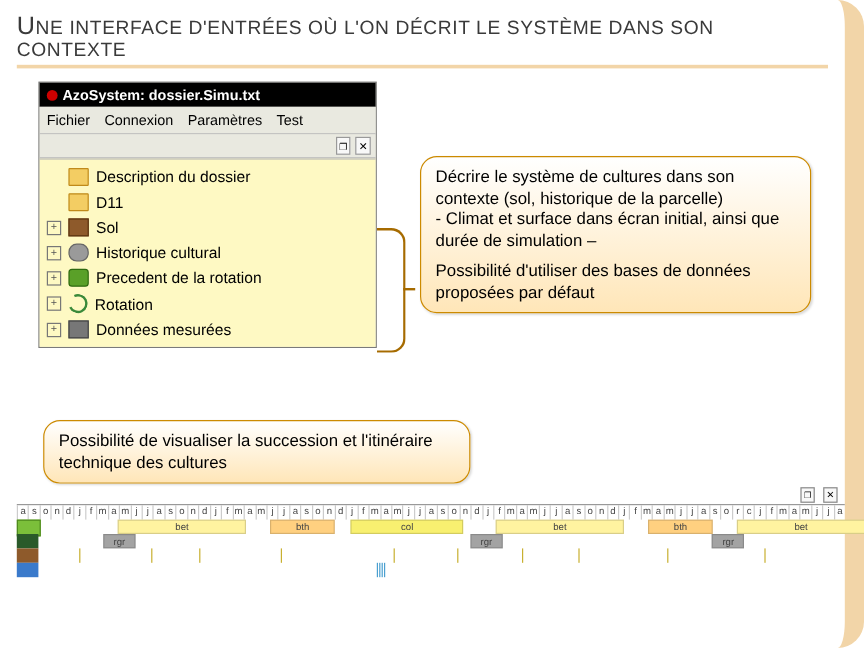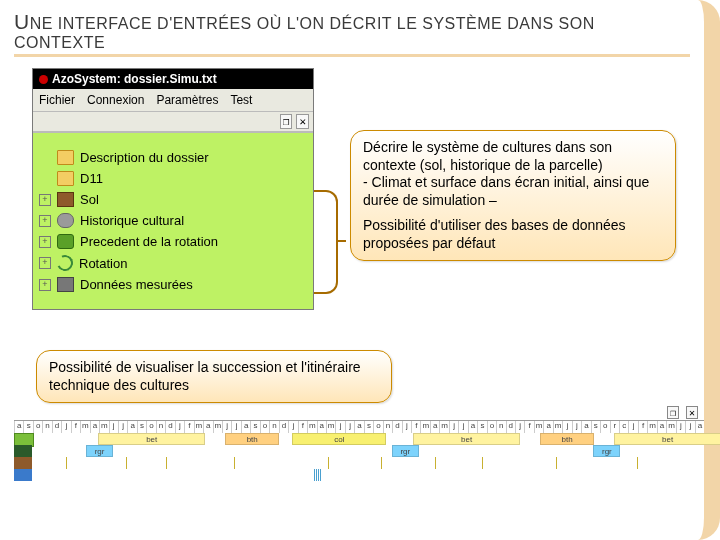--- a/index.html
+++ b/index.html
@@ -8,21 +8,21 @@
   .title-main{font-size:16px;color:#3a3a3a;letter-spacing:0.5px;}
   .title-main .big{font-size:21px;}
   .title-under{border-bottom:3px solid #f2d5a8;padding-bottom:2px;display:inline-block;width:100%;}
   
   .app{position:absolute;left:32px;top:68px;width:280px;border:1px solid #7a7a7a;background:#f0f0e8;font-size:12px;}
   .app-title{background:#000;color:#fff;font-weight:bold;padding:3px 6px;display:flex;align-items:center;}
   .app-title .dot{width:9px;height:9px;border-radius:50%;background:#c00;margin-right:4px;}
   .menubar{display:flex;gap:12px;padding:4px 6px;background:#e9e9e0;border-bottom:1px solid #bbb;}
   .wincontrols{display:flex;justify-content:flex-end;gap:4px;padding:2px 4px;background:#e9e9e0;border-bottom:1px solid #bbb;font-family:monospace;font-size:11px;}
   .wincontrols span{border:1px solid #999;padding:0 2px;background:#f8f8f8;}
-  .tree{background:#bef264;border-top:1px solid #bbb;padding:14px 0;}
+  .tree{background:#fef9c3;border-top:1px solid #bbb;padding:4px 0;}
   .tree-item{display:flex;align-items:center;gap:6px;padding:3px 6px;font-size:13px;}
   .exp{display:inline-block;width:10px;height:10px;border:1px solid #777;font-size:9px;line-height:9px;text-align:center;color:#555;}
   .noexp{display:inline-block;width:12px;}
   .ico{width:15px;height:13px;display:inline-block;}
   .ico-folder{background:#f3cd63;border:1px solid #c08a1a;border-radius:1px;}
   .ico-folder2{background:#f3cd63;border:1px solid #c08a1a;border-radius:1px;}
   .ico-sol{background:#8e5a2b;border:1px solid #5a3410;}
   .ico-hist{background:#9a9a9a;border:1px solid #666;border-radius:7px;}
   .ico-prec{background:#5aa028;border:1px solid #2f6a10;border-radius:3px;}
   .ico-rot{border:2px solid #3a8a3a;border-radius:50%;width:12px;height:12px;border-left-color:transparent;transform:rotate(20deg);}
@@ -44,21 +44,21 @@
   .row .ico-left{width:18px;height:12px;flex:0 0 18px;}
   .lg-green{background:#7bbf3a;border:1px solid #4f8a1e;}
   .lg-tractor{background:#2a5a2a;}
   .lg-brown{background:#8e5a2b;}
   .lg-water{background:#3a7acb;}
   .row .cells{flex:1;position:relative;height:12px;}
   .band{position:absolute;top:0;height:12px;border:1px solid rgba(0,0,0,0.15);box-sizing:border-box;font-size:8px;text-align:center;line-height:11px;color:#444;overflow:hidden;margin-left:44px;}
   .c-bet{background:#fff3a0;}
   .c-bth{background:#ffd080;}
   .c-col{background:#f8f070;}
-  .c-rgr{background:#7dd3fc;}
+  .c-rgr{background:#a3a3a3;}
   .tick{position:absolute;top:0;width:1px;height:12px;background:#c8b030;}
   .tick-grp{position:absolute;top:0;height:12px;}
   .tick-grp i{display:inline-block;width:1px;height:12px;background:#4aa0d0;margin-right:1px;}
 </style>
 </head>
 <body>
 
 <div class="page">
   <div class="title-block">
     <div class="title-under">

